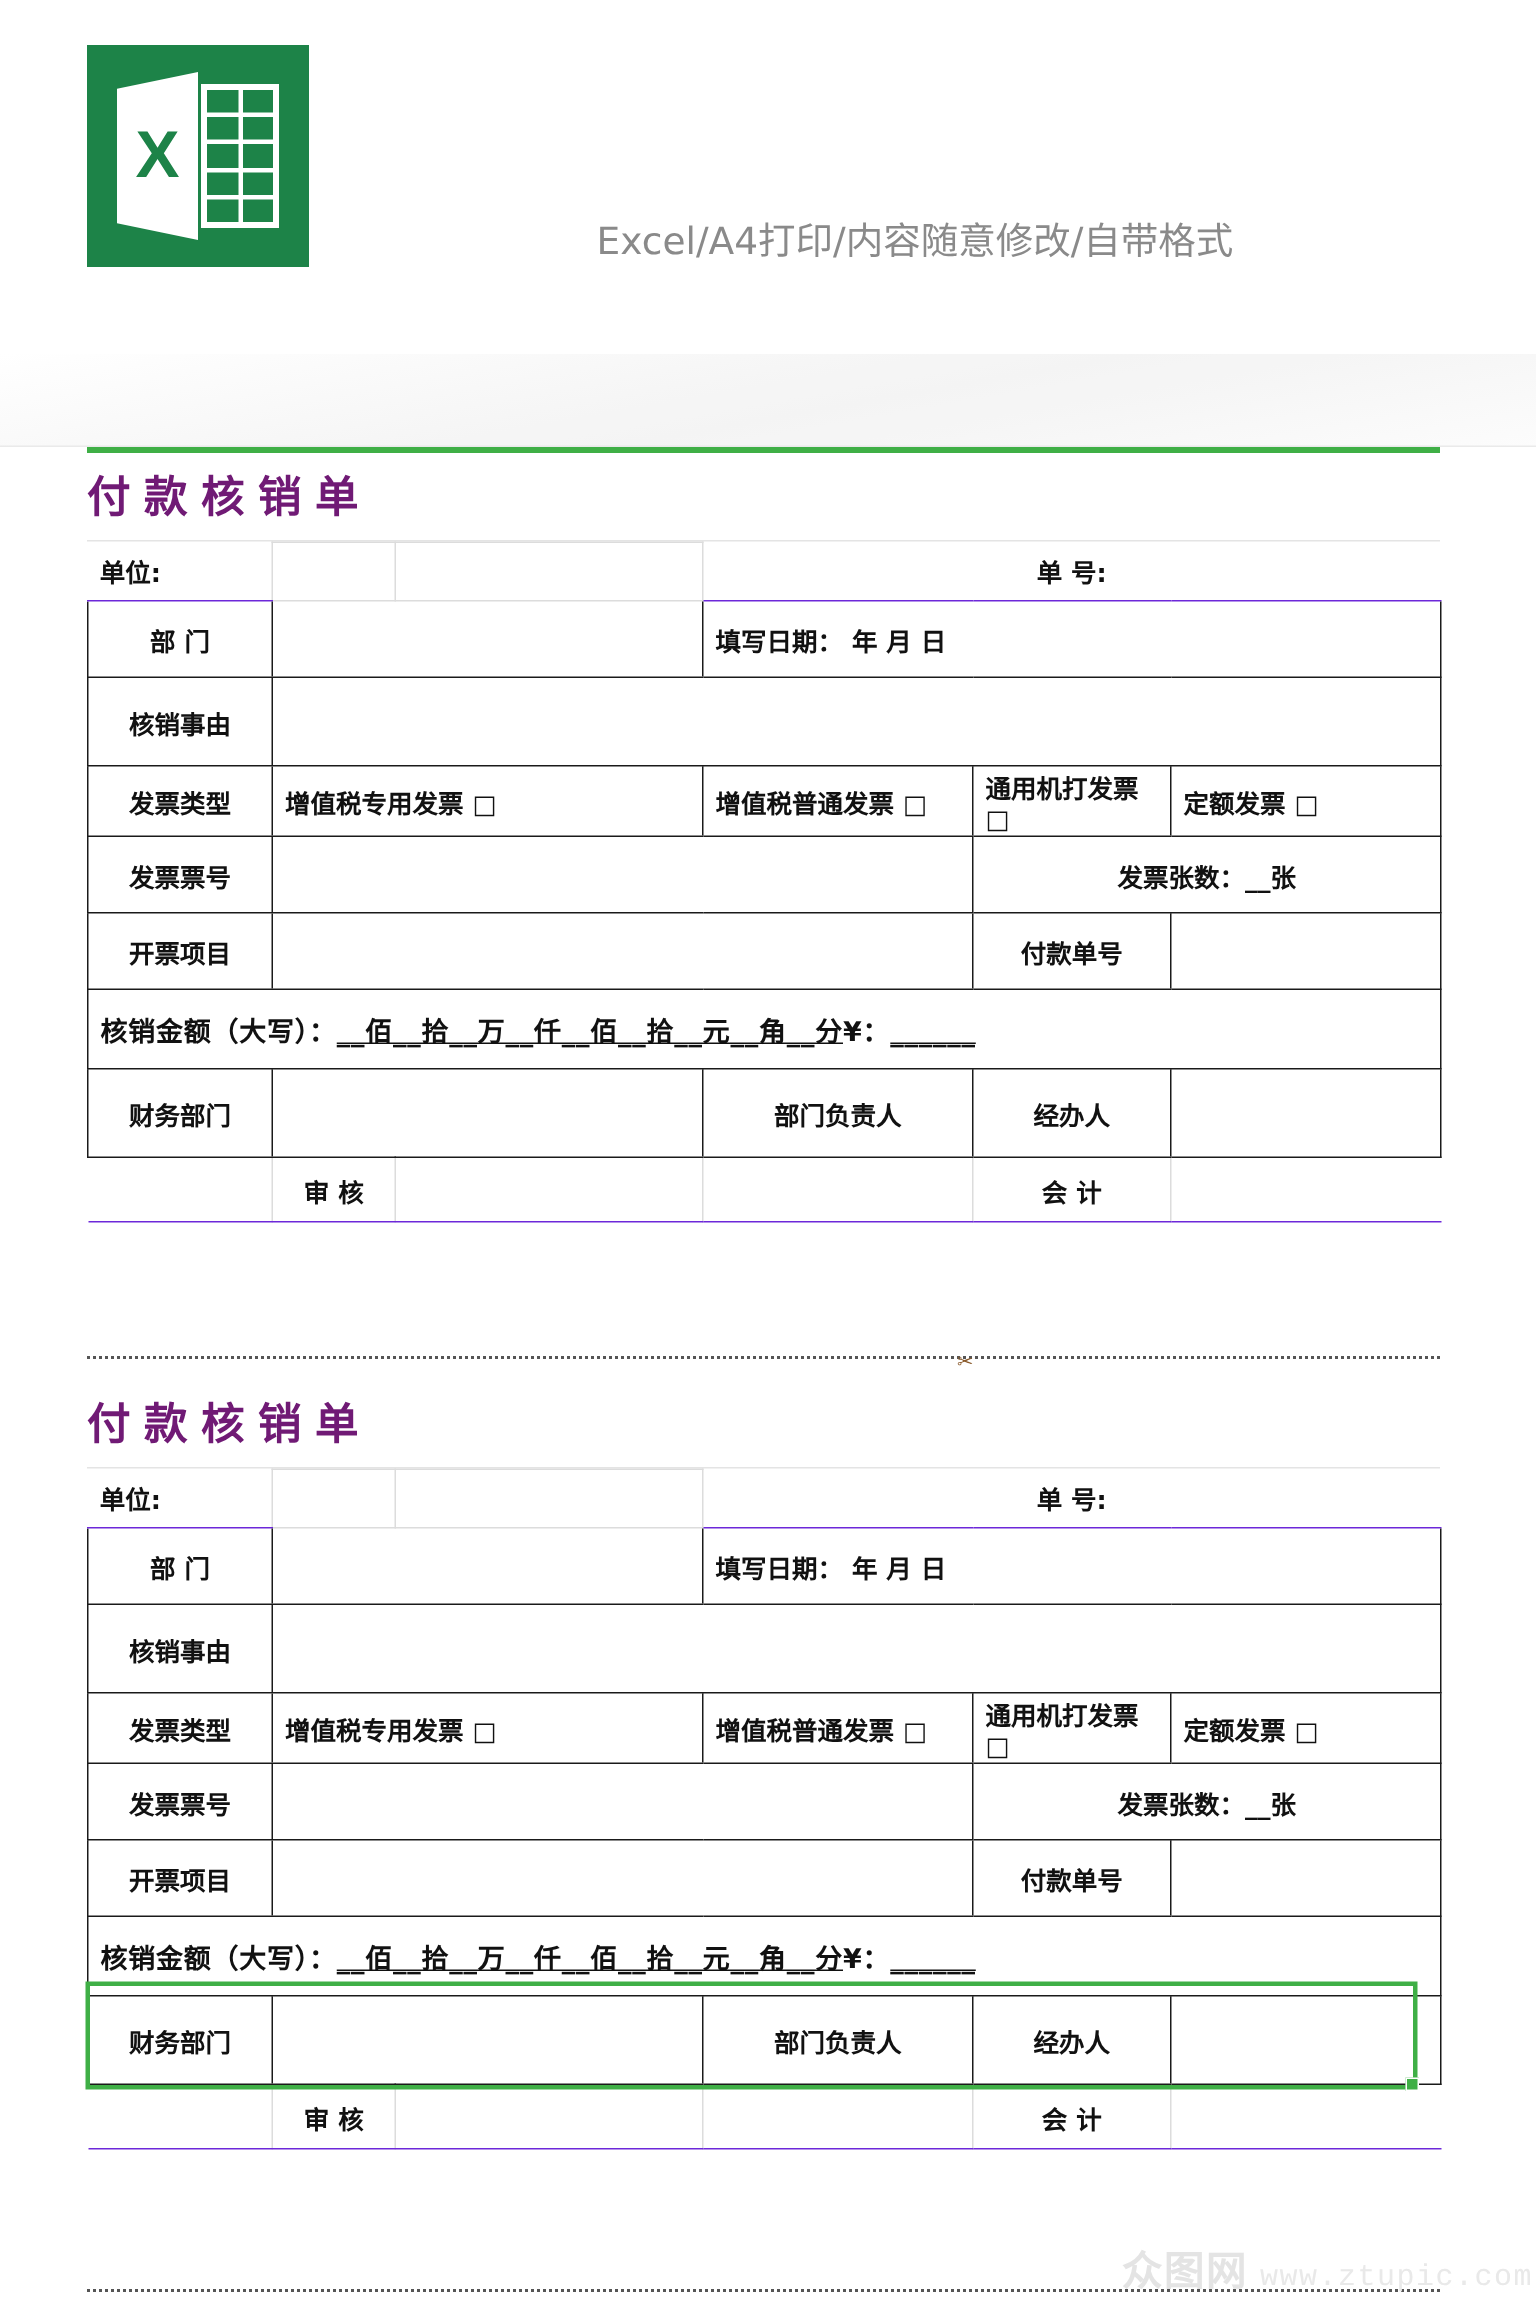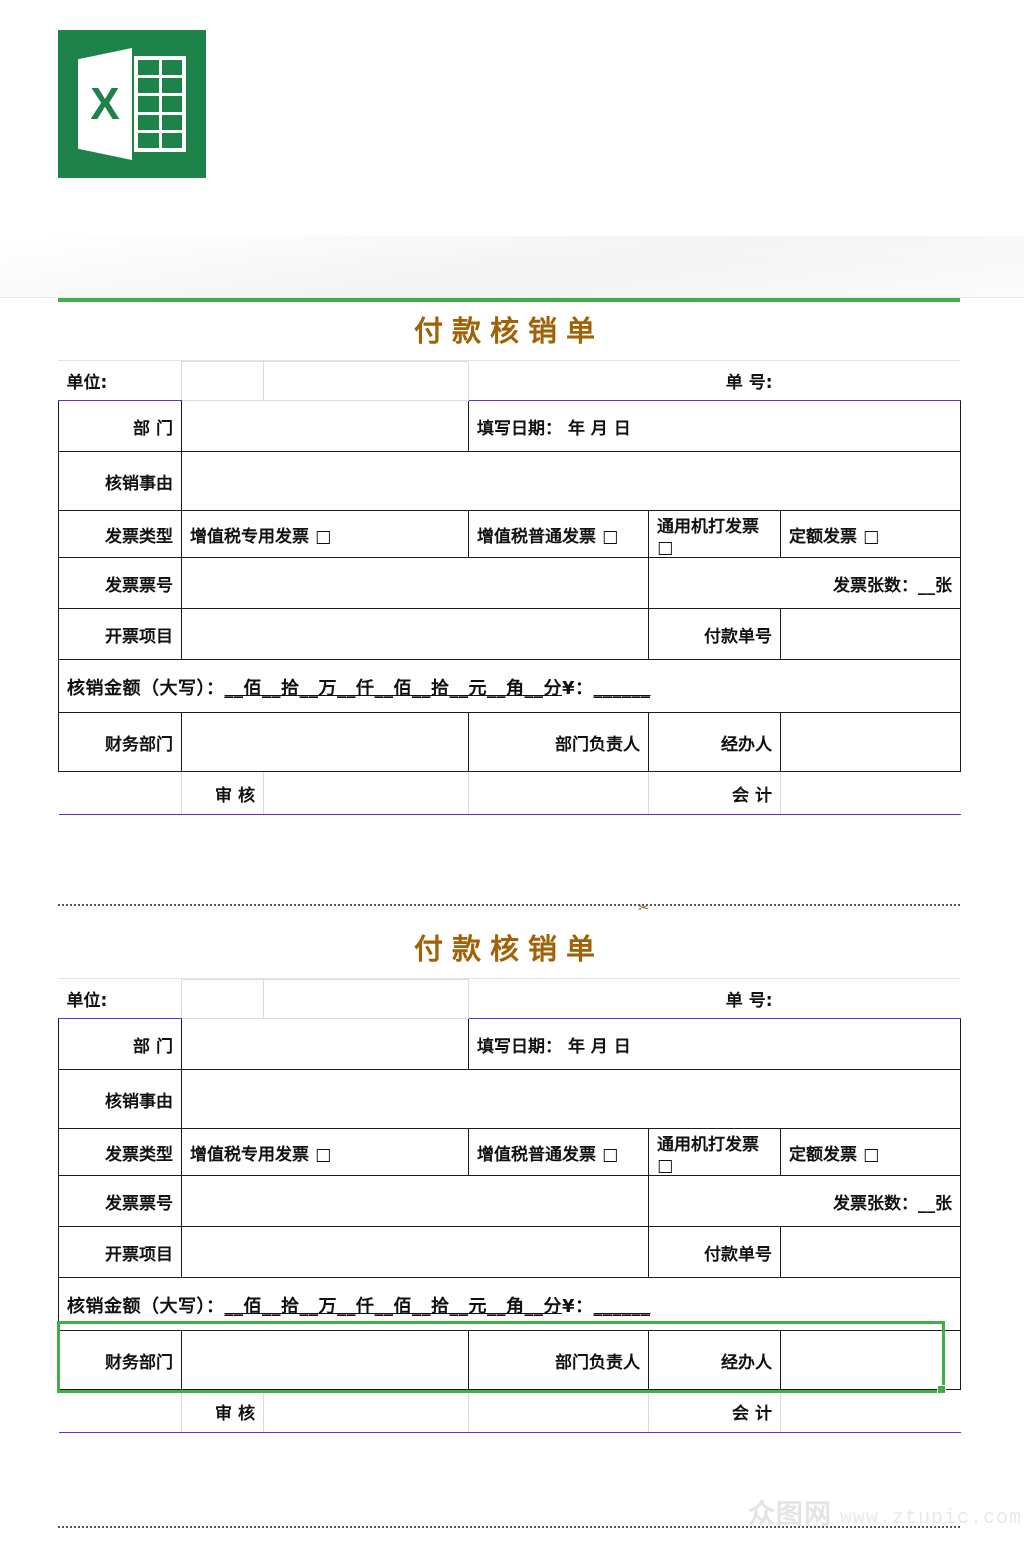--- a/index.html
+++ b/index.html
@@ -74,42 +74,42 @@
     box-sizing:border-box;
   }
   .form.one{ top:298px; }
   .form.two{ top:920px; }
 
   .green-top{
     height:4px; background:#3faf46; width:902px;
   }
 
   .ftitle{
-    height:58px; line-height:58px; text-align:center;
+    height:58px; line-height:58px; text-align:left;
     font-size:29px; font-weight:bold; letter-spacing:9px;
     font-family:"DejaVu Serif","Liberation Serif",serif;
-    color:#a16207; border-bottom:1px solid #e4e4e4;
+    color:#701a75; border-bottom:1px solid #e4e4e4;
   }
 
   table.fm{
     border-collapse:collapse; width:902px; table-layout:fixed;
     font-family:"DejaVu Sans","Liberation Sans",sans-serif;
   }
   table.fm td{
     padding:0 8px; font-size:17px; font-weight:bold; color:#111;
     vertical-align:middle;
   }
   .lt{ border:1px solid #dcdcdc; }
   .hl{ border-left:1.6px solid #1a1a1a; }
   .hr{ border-right:1.6px solid #1a1a1a; }
   .ht{ border-top:1.6px solid #1a1a1a; }
   .hb{ border-bottom:1.6px solid #1a1a1a; }
   .lr{ border-right:1px solid #dcdcdc; }
   .lb{ border-bottom:1px solid #6d28d9; }
-  .ctr{ text-align:right; }
+  .ctr{ text-align:center; }
   .lft{ text-align:left; }
 
   .row-unit td{ height:38px; font-size:17px; }
   .row-dept td{ height:50px; }
   .row-reason td{ height:58px; }
   .row-type td{ height:46px; font-size:16.5px; }
   .row-no td{ height:50px;margin-left:40px; }
   .row-item td{ height:50px; }
   .row-amt td{ height:52px; }
   .row-sign td{ height:58px; }
@@ -179,20 +179,21 @@
             <div class="gcell"></div>
           </div>
         <div class="grow">
             <div class="gcell"></div>
             <div class="gcell"></div>
           </div>
       </div>
     </div>
   </div>
 
+  <div class="promo-sub">Excel/A4打印/内容随意修改/自带格式</div>
 </div>
 
 <div class="paper-shade"></div>
 
 <div class="sheet">
 
   <div class="form one">
     <div class="green-top"></div>
     <div class="ftitle">付款核销单</div>
 

